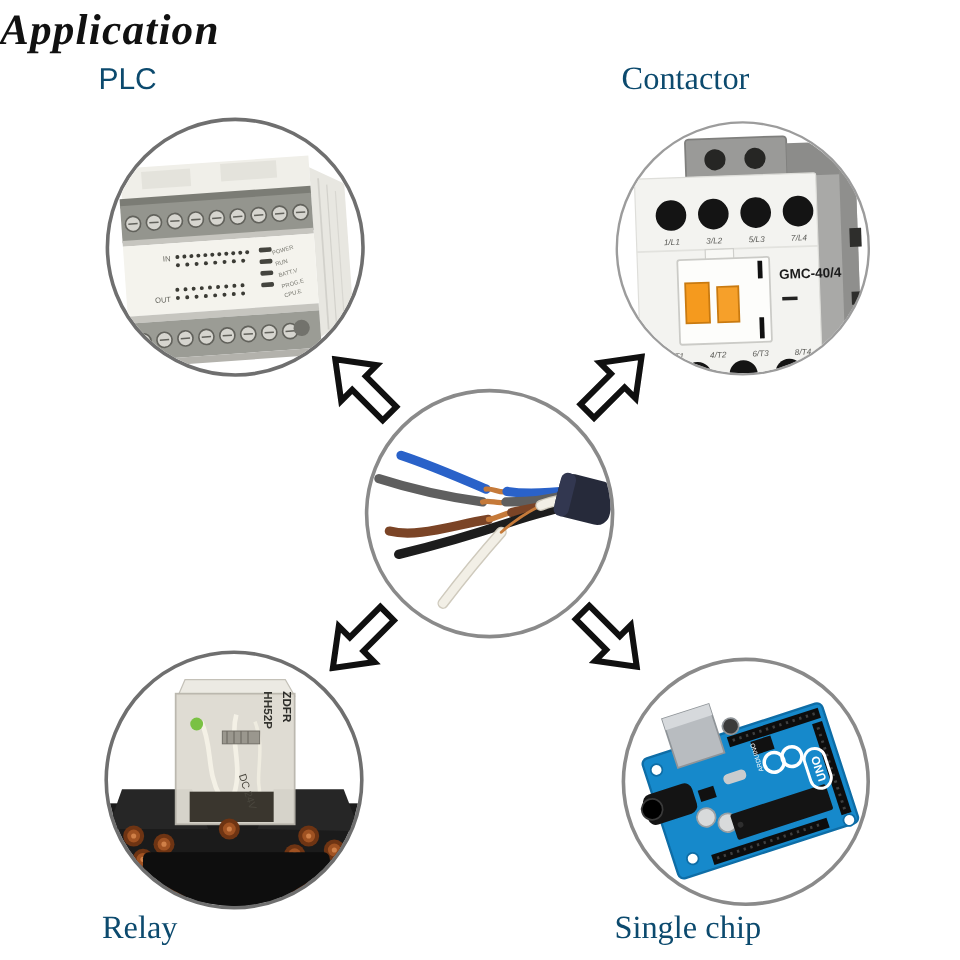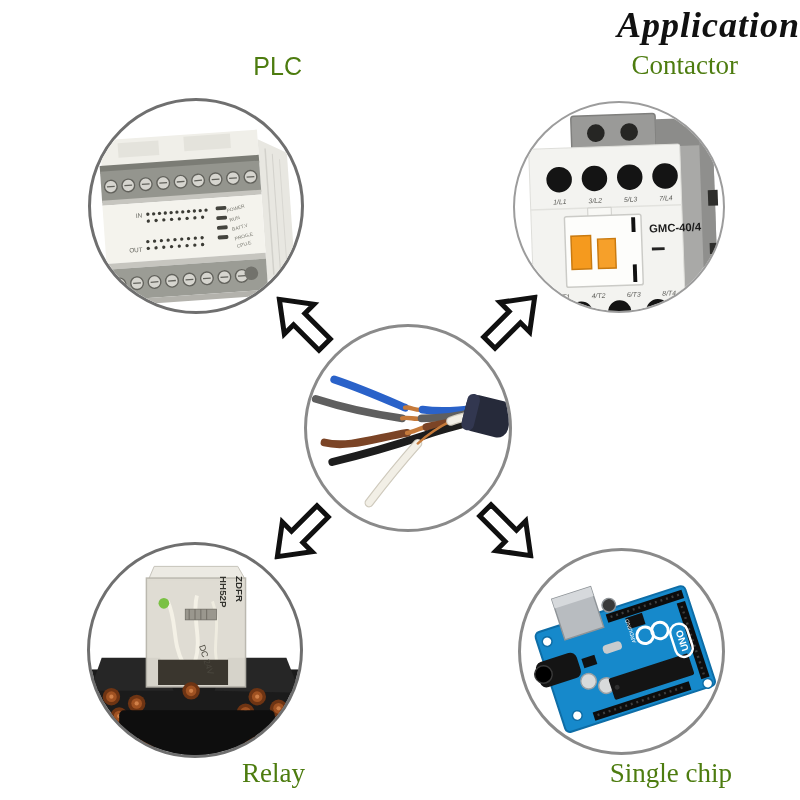--- a/index.html
+++ b/index.html
@@ -1,20 +1,20 @@
 <!DOCTYPE html>
 <html><head>
 <meta charset="utf-8">
 <style>
   html,body{margin:0;padding:0;background:#fff;}
   .canvas{position:relative;width:800px;height:800px;background:#ffffff;overflow:hidden;
           font-family:"Liberation Serif",serif;}
-  .title{position:absolute;left:0;right:0;top:4px;text-align:right;
+  .title{position:absolute;left:0;right:0;top:4px;text-align:left;
          font:italic bold 36px "Liberation Serif",serif;color:#111;letter-spacing:1px;}
-  .cap{position:absolute;width:220px;text-align:right;color:#4d7c0f;}
+  .cap{position:absolute;width:220px;text-align:left;color:#0c4a6e;}
   .cap.sans{font:25px "Liberation Sans",sans-serif;}
   .cap.serif{font:27px "Liberation Serif",serif;}
   .circle{position:absolute;border-radius:50%;overflow:hidden;background:#fff;box-sizing:border-box;}
   .circle svg{display:block;width:100%;height:100%;}
   .b-dark{border:3px solid #6f6f6f;}
   .b-mid{border:3px solid #8a8a8a;}
   .b-light{border:2px solid #9c9c9c;}
   .arrow{position:absolute;width:72px;height:72px;}
   .arrow svg{display:block;width:100%;height:100%;transform-origin:50% 50%;}
   .arrow polygon{fill:#ffffff;stroke:#101010;stroke-width:5;stroke-linejoin:miter;}

